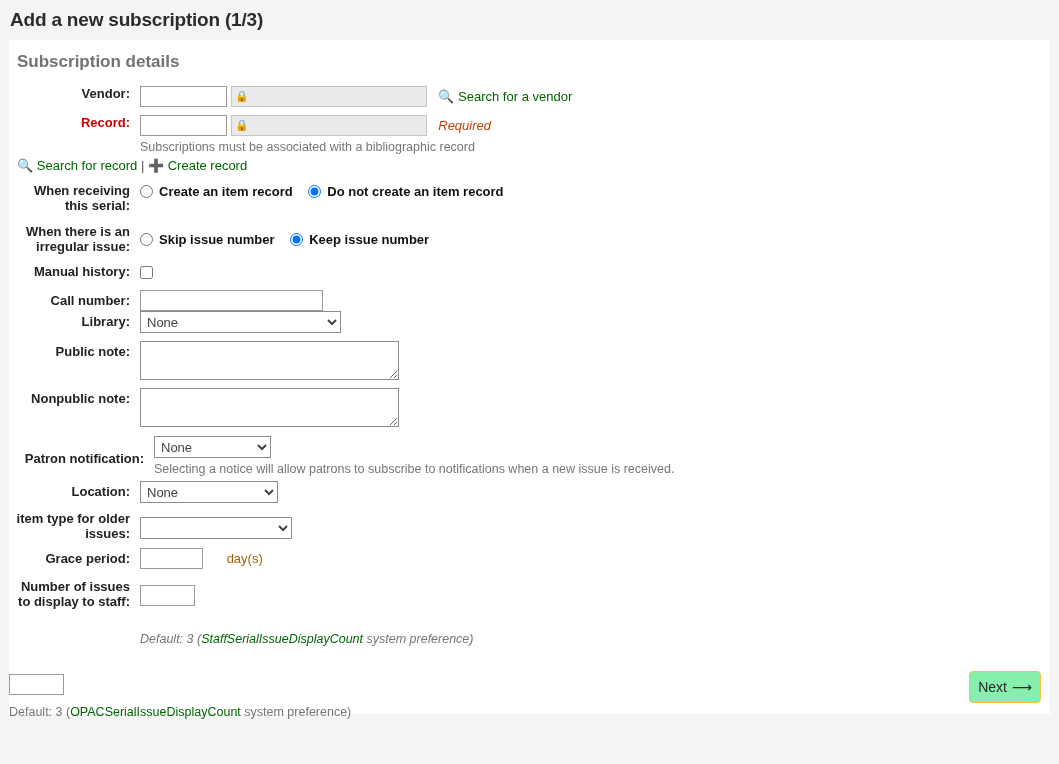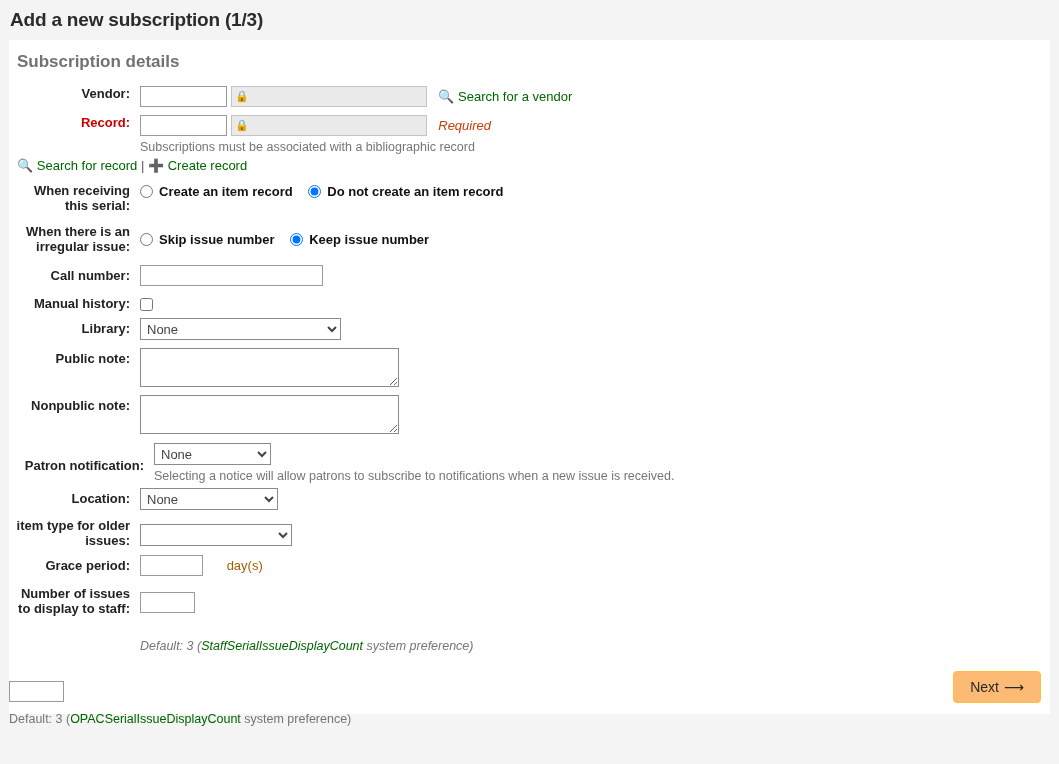--- a/index.html
+++ b/index.html
@@ -157,27 +157,27 @@
 
   input[type="radio"], input[type="checkbox"] {
     margin: 0;
     vertical-align: middle;
   }
 
   #next-button {
     position: absolute;
     right: 9px;
     bottom: 11px;
-    background: #fdba74;
+    background: #86efac;
     border: 1px solid #fcbf3f;
     border-radius: 4px;
     color: #292929;
     font-family: "Liberation Sans", sans-serif;
     font-size: 14px;
-    padding: 7px 16px;
+    padding: 7px 8px;
     cursor: pointer;
   }
 
   .arrow-r { margin-left: 5px; }
 </style>
 </head>
 <body>
 
 <h1 id="page-title">Add a new subscription (1/3)</h1>
 
@@ -248,35 +248,35 @@
           <input type="radio" name="irregular" style="">
           <span style="margin-left:6px;">Skip issue number</span>
         </label>
         <label class="radio-opt" style="margin-left:12px;">
           <input type="radio" name="irregular" checked="" style="">
           <span style="margin-left:6px;">Keep issue number</span>
         </label>
       </div>
     </div>
 
+    <div class="row" style="margin-top:10px;">
+      <div class="lbl">Manual history:</div>
+      <div class="field">
+        <input type="checkbox" style="">
+      </div>
+    </div>
+
     <div class="row" style="margin-top:11px;">
       <div class="lbl" style="padding-top:3px;">Call number:</div>
       <div class="field">
         <input type="text" style="width: 183px;" value="">
       </div>
     </div>
 
-    <div class="row" style="margin-top:10px;">
-      <div class="lbl">Manual history:</div>
-      <div class="field">
-        <input type="checkbox" style="">
-      </div>
-    </div>
-
-    <div class="row" style="margin-top:7px;justify-content:center;">
+    <div class="row" style="justify-content:center;">
       <div class="lbl" style="padding-top:3px;">Library:</div>
       <div class="field">
         <select style="width:201px;">
           <option>None</option>
         </select>
       </div>
     </div>
 
     <div class="row" style="margin-top:8px;">
       <div class="lbl" style="padding-top:3px;">Public note:</div>

